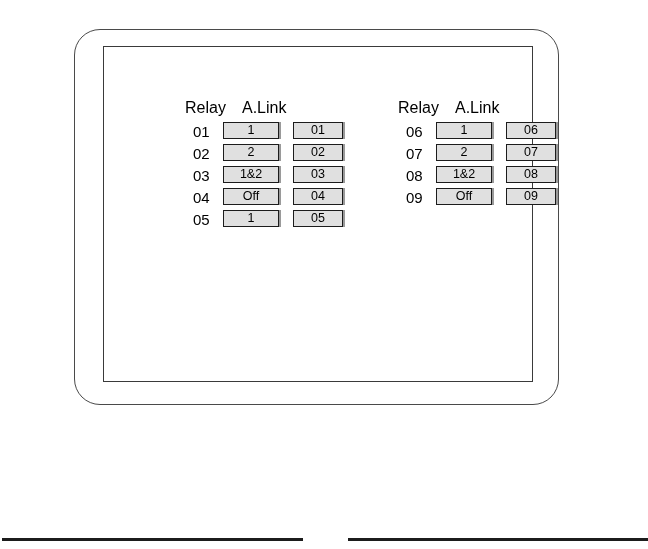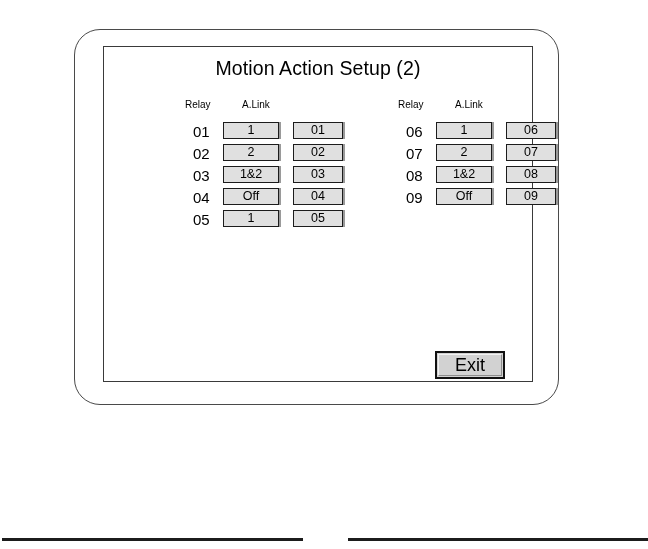--- a/index.html
+++ b/index.html
@@ -62,21 +62,21 @@
   #group-right { left: 265px; }
 
   .group-headers {
     position: relative;
     height: 22px;
     width: 160px;
   }
   .hdr {
     position: absolute;
     top: 0;
-    font-size: 10px;
+    font-size: 16px;
     white-space: nowrap;
   }
   .hdr-relay { left: 29px; }
   .hdr-alink { left: 86px; }
 
   
   .row {
     position: relative;
     height: 22px;
     width: 168px;
@@ -146,21 +146,20 @@
   #page-rule-left  { left: 2px;   width: 301px; }
   #page-rule-right { left: 348px; width: 300px; }
 </style>
 </head>
 <body>
 
 <div id="monitor-bezel"></div>
 
 <div id="screen">
 
-  <div id="osd-title">Motion Action Setup (2)</div>
 
   <div class="col-group" id="group-left">
     <div class="group-headers">
       <span class="hdr hdr-relay">Relay</span>
       <span class="hdr hdr-alink">A.Link</span>
     </div>
 
     <div class="row">
       <span class="row-label">01</span>
       <div class="osd-btn btn-relay">1</div>
@@ -209,20 +208,17 @@
       <div class="osd-btn btn-relay">1&amp;2</div>
       <div class="osd-btn btn-alink">08</div>
     </div>
     <div class="row">
       <span class="row-label">09</span>
       <div class="osd-btn btn-relay">Off</div>
       <div class="osd-btn btn-alink">09</div>
     </div>
   </div>
 
-  <div id="exit-button">
-    <div class="bevel">Exit</div>
-  </div>
 
 </div>
 
 <div class="page-rule" id="page-rule-left"></div>
 <div class="page-rule" id="page-rule-right"></div>
 
 </body></html>

